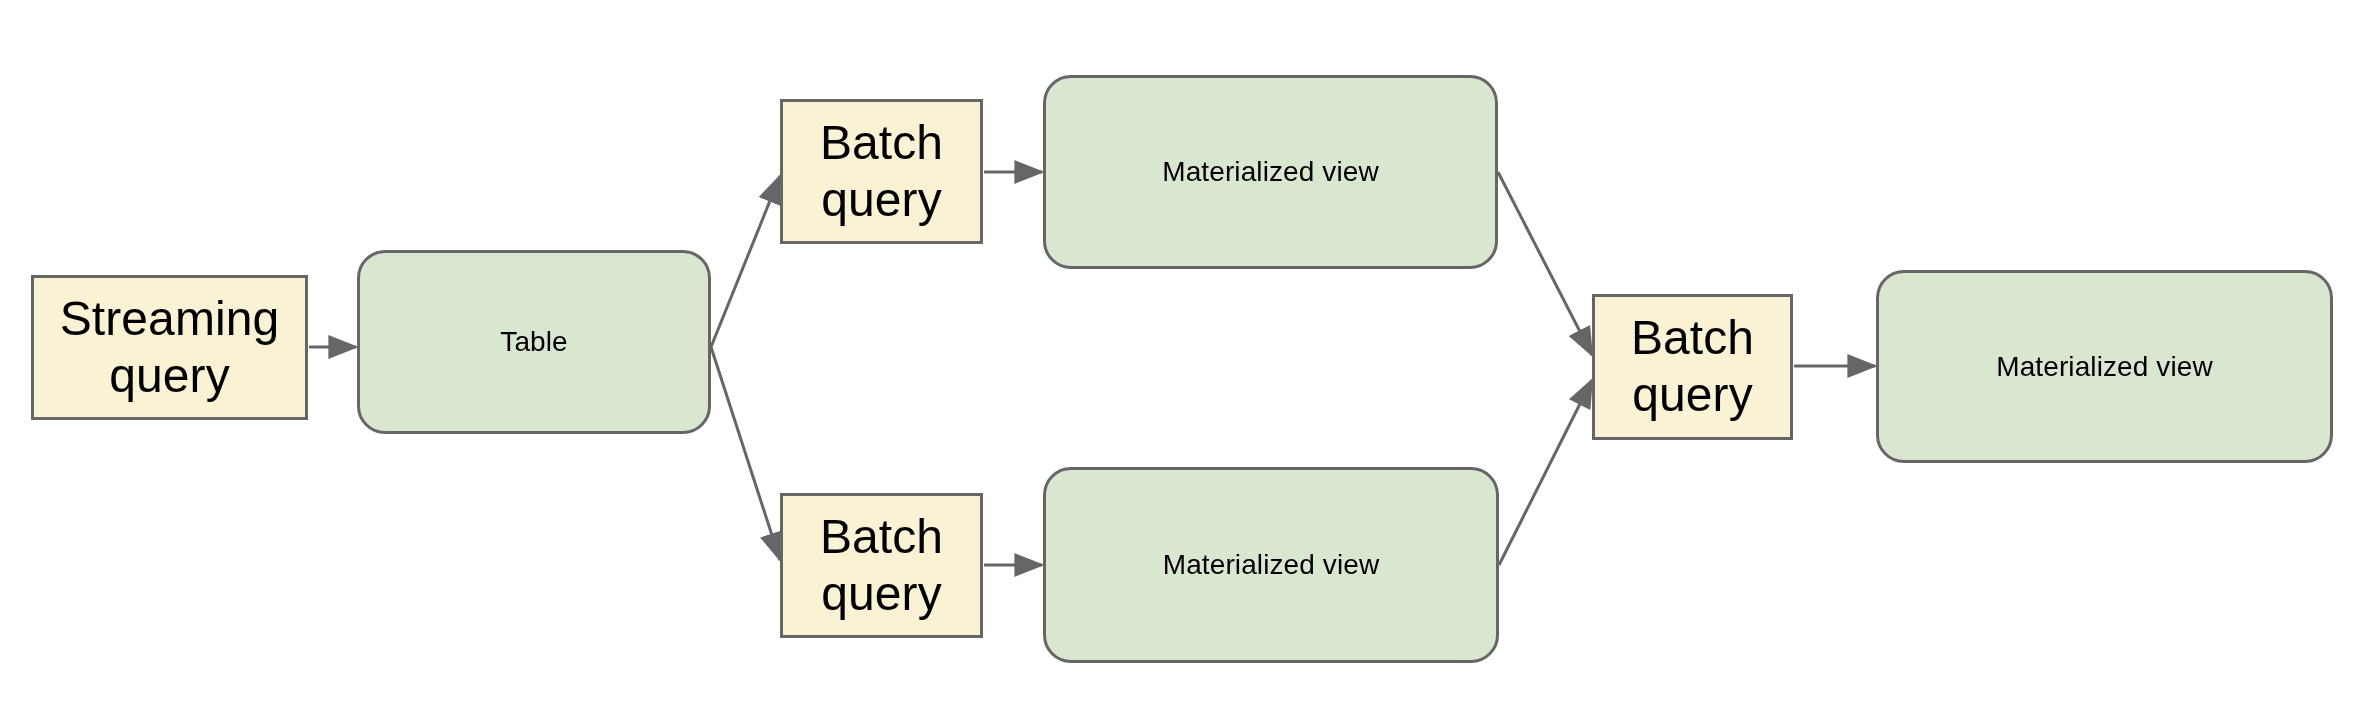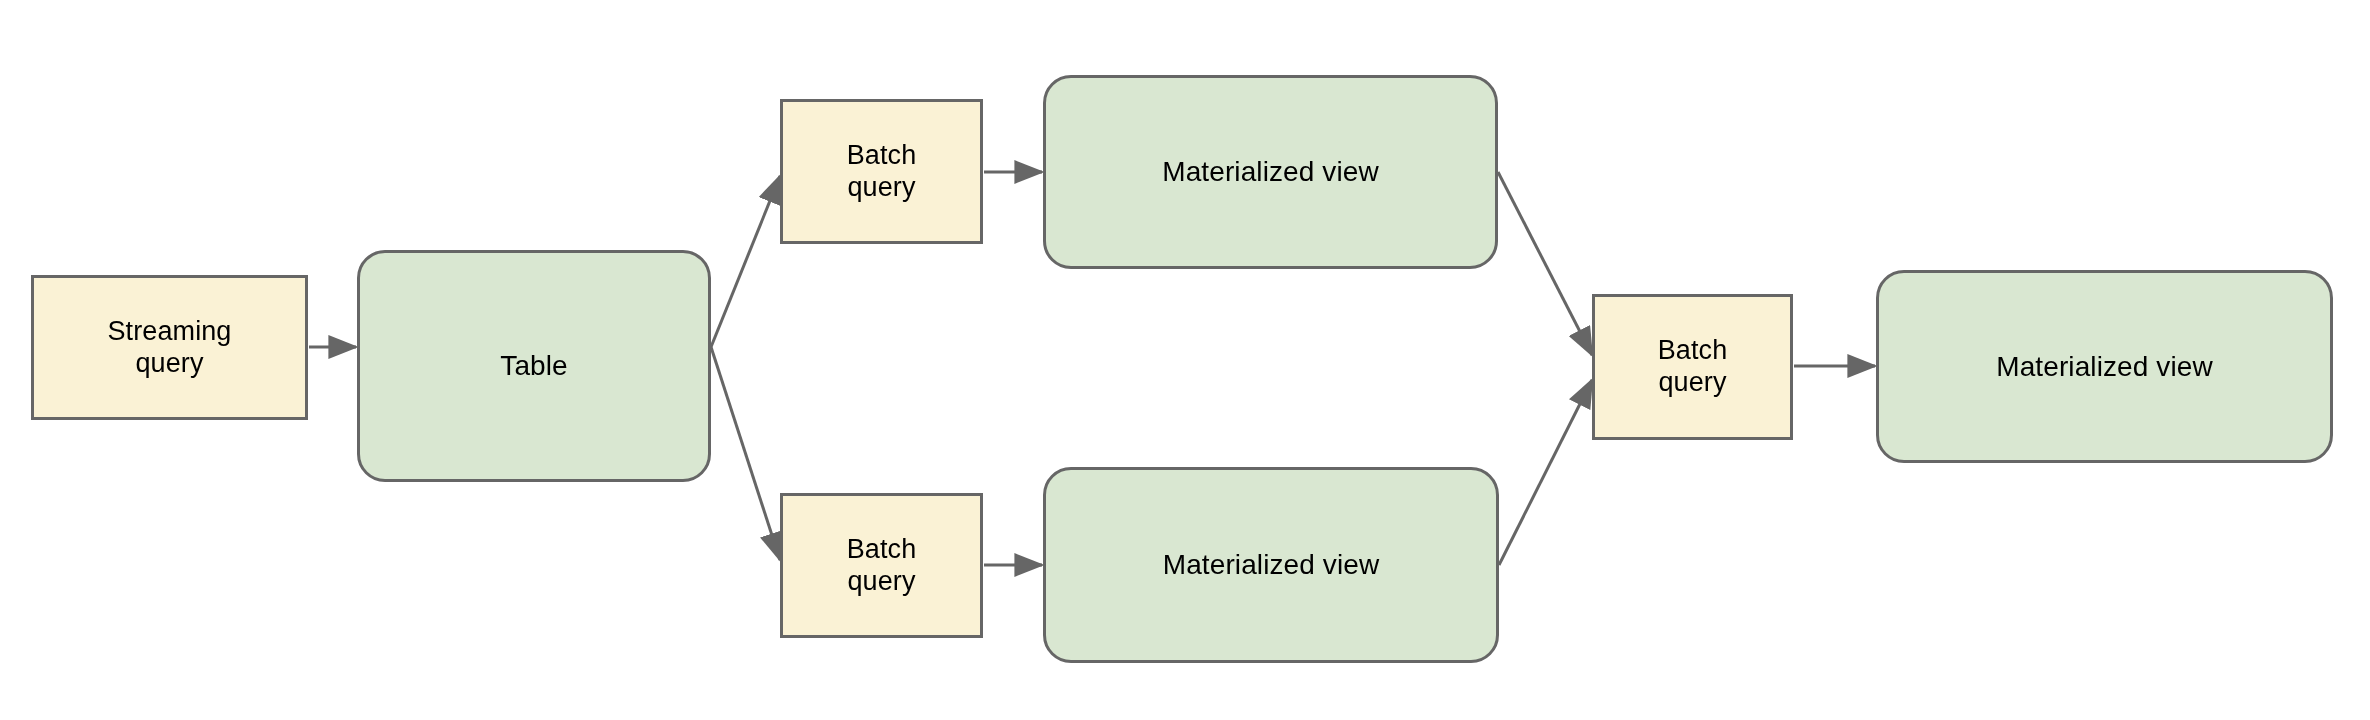--- a/index.html
+++ b/index.html
@@ -36,35 +36,35 @@
     text-align: center;
     color: #000000;
     line-height: 1.18;
     letter-spacing: 0.1px;
     white-space: pre-line;
   }
   .node-process {
     background: #faf2d5;
     border: 3px solid #666666;
     border-radius: 0;
-    font-size: 27px;
+    font-size: 48px;
   }
   .node-store {
     background: #d9e7d1;
     border: 3px solid #666666;
     border-radius: 28px;
     font-size: 28px;
   }
   .node-label {
     display: block;
     padding: 0 10px;
   }
   
   #n-streaming-query { left: 31px;   top: 275px; width: 277px; height: 145px; }
-  #n-table           { left: 357px;  top: 250px; width: 354px; height: 232px; }
+  #n-table           { left: 357px;  top: 250px; width: 354px; height: 184px; }
   #n-batch-top       { left: 780px;  top: 99px;  width: 203px; height: 145px; }
   #n-mv-top          { left: 1043px; top: 75px;  width: 455px; height: 194px; }
   #n-batch-bottom    { left: 780px;  top: 493px; width: 203px; height: 145px; }
   #n-mv-bottom       { left: 1043px; top: 467px; width: 456px; height: 196px; }
   #n-batch-merge     { left: 1592px; top: 294px; width: 201px; height: 146px; }
   #n-mv-right        { left: 1876px; top: 270px; width: 457px; height: 193px; }
 </style>
 </head>
 <body>
 

